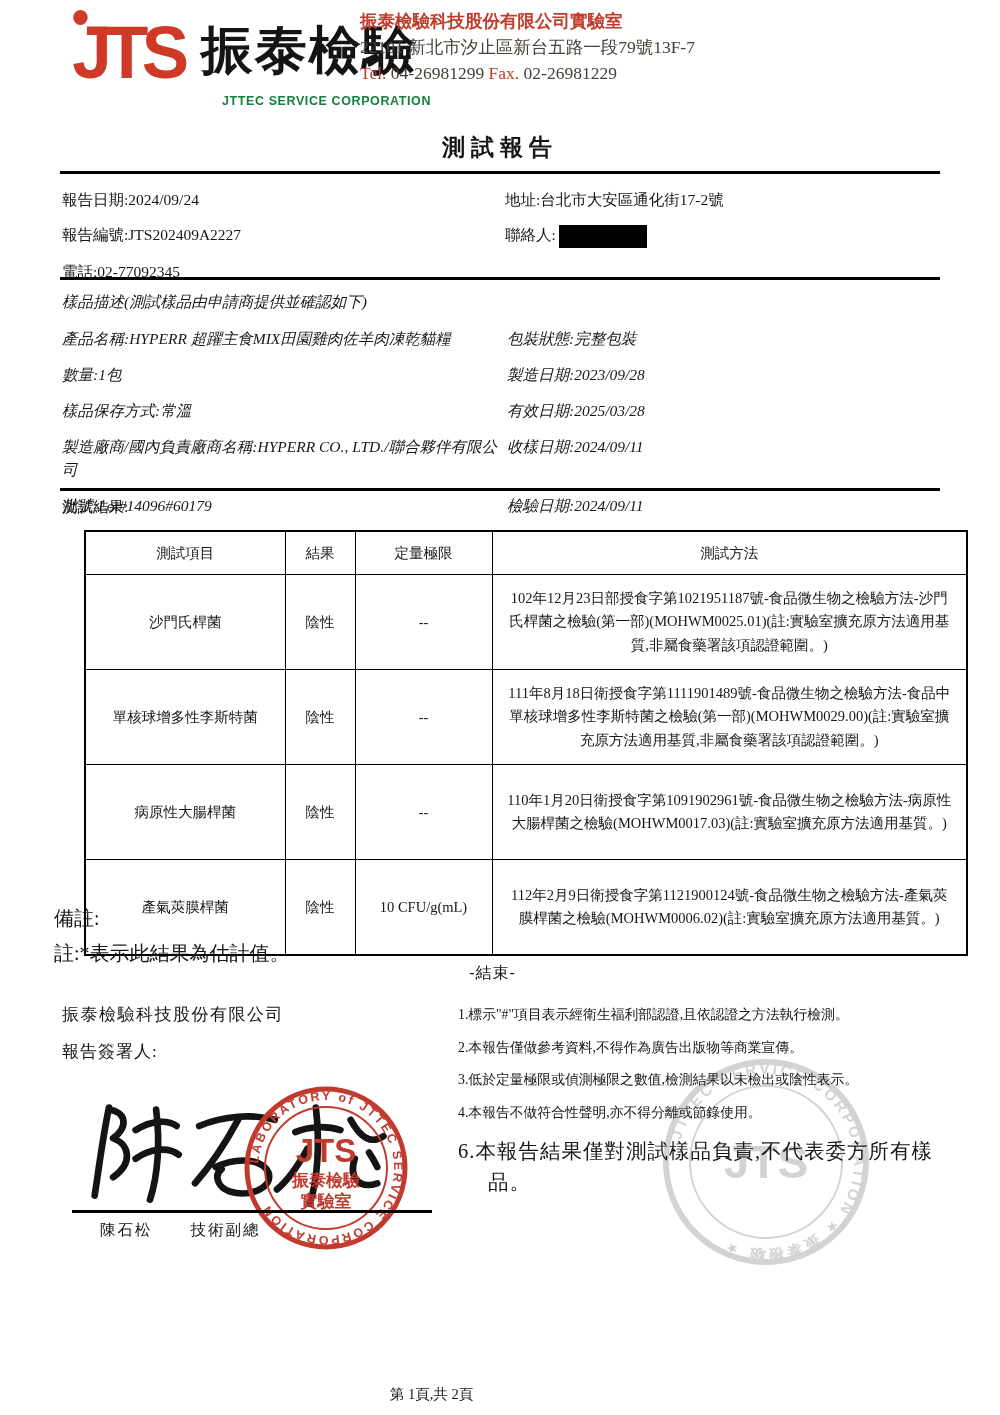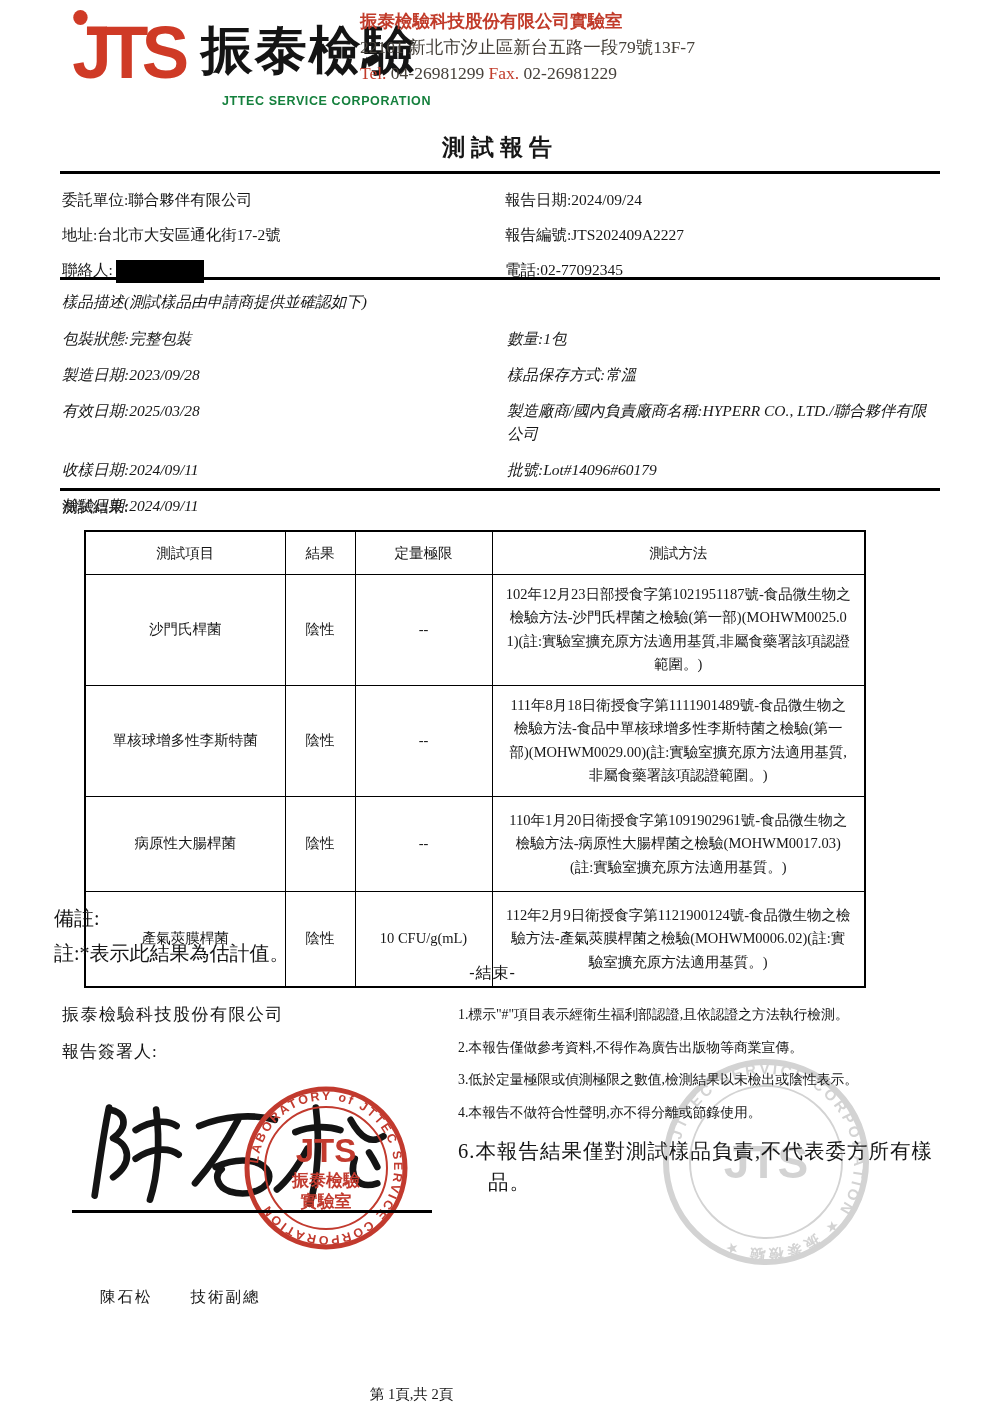--- a/index.html
+++ b/index.html
@@ -31,51 +31,51 @@
              grid-template-columns:443px 1fr;row-gap:12px;font-size:15.5px;line-height:23px;}
   .redact-box{display:inline-block;width:88px;height:23px;background:#000;vertical-align:middle;margin-left:3px;}
 
   
   .sample{position:absolute;top:290px;left:62px;width:878px;font-size:15.5px;line-height:23px;font-style:italic;}
   .sample-grid{margin-top:14px;display:grid;grid-template-columns:445px 1fr;row-gap:13px;}
   .sample-grid .cell{padding-right:8px;}
 
   
   .results{position:absolute;top:497px;left:62px;width:878px;font-size:15.5px;}
-  .results table{margin:12px 0 4px 22px;width:782px;border-collapse:collapse;border:2px solid #000;
+  .results table{margin:12px 0 4px 22px;width:884px;border-collapse:collapse;border:2px solid #000;
                  font-size:14.5px;table-layout:fixed;}
   .results th,.results td{border:1px solid #000;font-weight:400;}
   .results th{height:40px;text-align:center;}
   .results td{height:78px;}
   .td-center{text-align:center;}
   .td-method{text-align:center;padding:8px 12px;line-height:1.62;word-break:break-all;}
 
   
   .remarks{position:absolute;top:901px;left:54px;font-size:20px;line-height:1.75;}
   .end-marker{position:absolute;top:963px;left:0;width:985px;text-align:center;font-size:16px;letter-spacing:1px;}
 
   
   .signer-company{position:absolute;top:1003px;left:62px;font-size:17px;letter-spacing:1.5px;}
   .signer-label{position:absolute;top:1040px;left:62px;font-size:17px;letter-spacing:1px;}
   .sig-svg{position:absolute;left:72px;top:1085px;width:330px;height:128px;}
   .stamp-svg{position:absolute;left:240px;top:1082px;width:172px;height:172px;}
   .sig-line{position:absolute;left:72px;top:1210px;width:360px;height:2.5px;background:#000;}
-  .signer-name-line{position:absolute;top:1287px;left:100px;font-size:15.5px;letter-spacing:2px;}
+  .signer-name-line{position:absolute;top:1220px;left:100px;font-size:15.5px;letter-spacing:2px;}
   .signer-name-line .nm{margin-right:32px;}
 
   
   .notes{position:absolute;left:458px;top:1005px;width:492px;z-index:2;font-size:13.8px;line-height:1.5;}
   .note{margin-bottom:12px;}
   .note:last-child{font-size:20.5px;line-height:1.5;margin-top:4px;padding-left:30px;text-indent:-30px;letter-spacing:1px;}
 
   
   .watermark-svg{position:absolute;left:660px;top:1056px;width:212px;height:212px;z-index:1;}
 
   
-  .page-footer{position:absolute;top:1385px;left:0;width:823px;text-align:center;font-size:14.5px;}
+  .page-footer{position:absolute;top:1385px;left:0;width:823px;text-align:center;font-size:14.5px;padding-left:20px;}
 
   svg text{font-family:"Liberation Sans","DejaVu Sans",sans-serif;}
 </style>
 </head>
 <body>
 
 <div class="page">
 
   <div class="header">
     <div class="logo-row">
@@ -95,34 +95,34 @@
       <span>04-26981299</span>
       <span class="red-lbl">Fax.</span>
       <span>02-26981229</span>
     </div>
   </div>
 
   <div class="doc-title">測試報告</div>
   <div class="rule rule-1"></div>
 
   <div class="info-grid">
-    <div>委託單位:聯合夥伴有限公司</div>
     <div>報告日期:2024/09/24</div>
     <div>地址:台北市大安區通化街17-2號</div>
     <div>報告編號:JTS202409A2227</div>
     <div>
       <span>聯絡人:</span><span class="redact-box"></span>
     </div>
     <div>電話:02-77092345</div>
   </div>
   <div class="rule rule-2"></div>
 
   <div class="sample">
     <div>樣品描述(測試樣品由申請商提供並確認如下)</div>
     <div class="sample-grid">
+      <div class="cell">產品名稱:HYPERR 超躍主食MIX田園雞肉佐羊肉凍乾貓糧</div>
       <div class="cell">包裝狀態:完整包裝</div>
       <div class="cell">數量:1包</div>
       <div class="cell">製造日期:2023/09/28</div>
       <div class="cell">樣品保存方式:常溫</div>
       <div class="cell">有效日期:2025/03/28</div>
       <div class="cell">製造廠商/國內負責廠商名稱:HYPERR CO., LTD./聯合夥伴有限公司</div>
       <div class="cell">收樣日期:2024/09/11</div>
       <div class="cell">批號:Lot#14096#60179</div>
       <div class="cell">檢驗日期:2024/09/11</div>
     </div>

